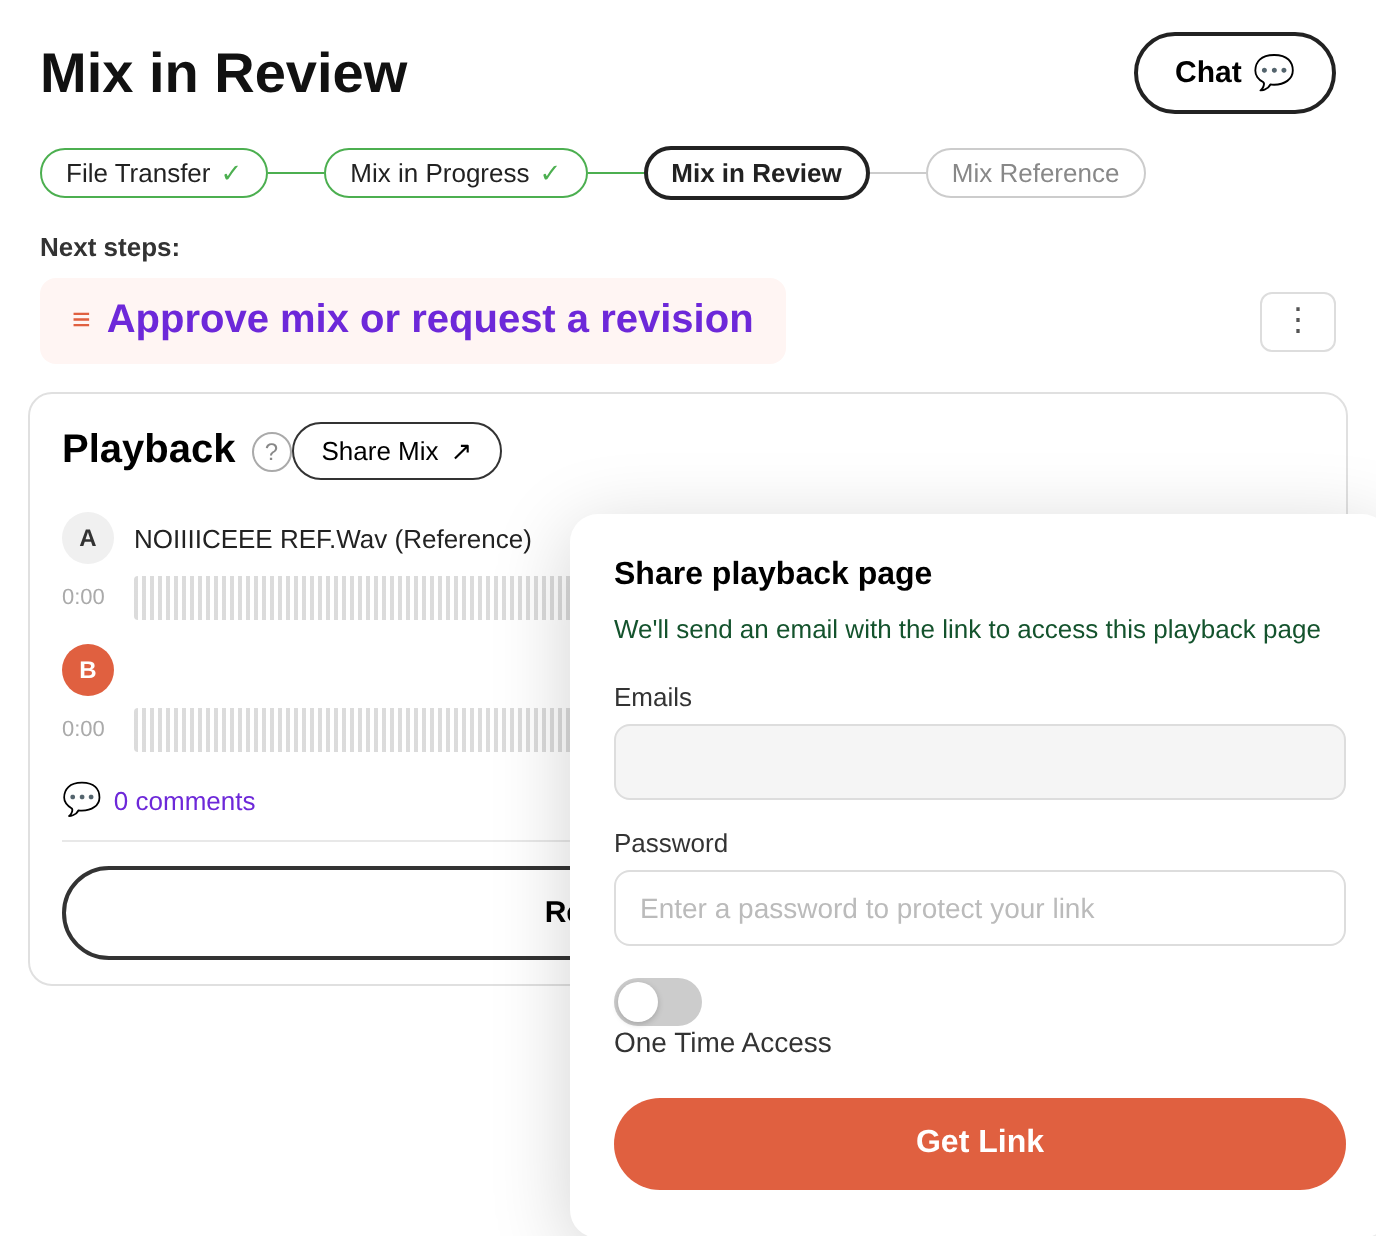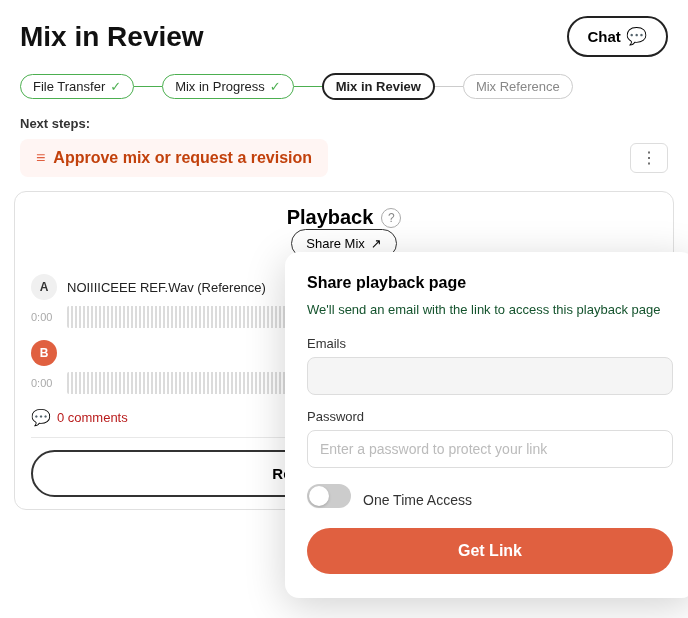--- a/index.html
+++ b/index.html
@@ -109,23 +109,23 @@
       border: none;
       border-radius: 8px;
       padding: 10px 16px;
       cursor: pointer;
     }
     .next-step-icon {
       font-size: 16px;
       color: #e06040;
     }
     .next-step-text {
-      font-size: 16px;
+      font-size: 20px;
       font-weight: 700;
-      color: #c2410c;
+      color: #6d28d9;
     }
     .more-btn {
       border: 1.5px solid #ddd;
       border-radius: 6px;
       background: #fff;
       padding: 6px 10px;
       cursor: pointer;
       font-size: 16px;
       color: #555;
       line-height: 1;
@@ -138,21 +138,20 @@
       border-radius: 12px;
       background: #fff;
       padding: 0;
       position: relative;
     }
     .playback-header {
       display: flex;
       align-items: center;
       justify-content: flex-start;
       padding: 14px 16px 10px 16px;
-      flex-direction: column;
     }
     .playback-title-row {
       display: flex;
       align-items: center;
       gap: 8px;
     }
     .playback-title {
       font-size: 20px;
       font-weight: 700;
     }
@@ -242,21 +241,21 @@
       align-items: center;
       gap: 6px;
       padding: 8px 16px 10px 16px;
     }
     .comment-icon {
       font-size: 16px;
       color: #888;
     }
     .comment-count {
       font-size: 13px;
-      color: #b91c1c;
+      color: #6d28d9;
     }
 
     .divider {
       height: 1px;
       background: #e8e8e8;
       margin: 0 16px;
     }
 
     
     .revision-btn-wrap {
@@ -327,23 +326,23 @@
       padding: 10px 12px;
       font-size: 14px;
       background: #fff;
       outline: none;
     }
     .password-input::placeholder {
       color: #bbb;
     }
     .one-time-row {
       display: flex;
-      align-items: flex-end;
-      gap: 12px;
+      align-items: flex-start;
       margin-bottom: 20px;
+      flex-direction: column;
     }
     .toggle-track {
       width: 44px;
       height: 24px;
       background: #ccc;
       border-radius: 12px;
       position: relative;
       cursor: pointer;
     }
     .toggle-thumb {

